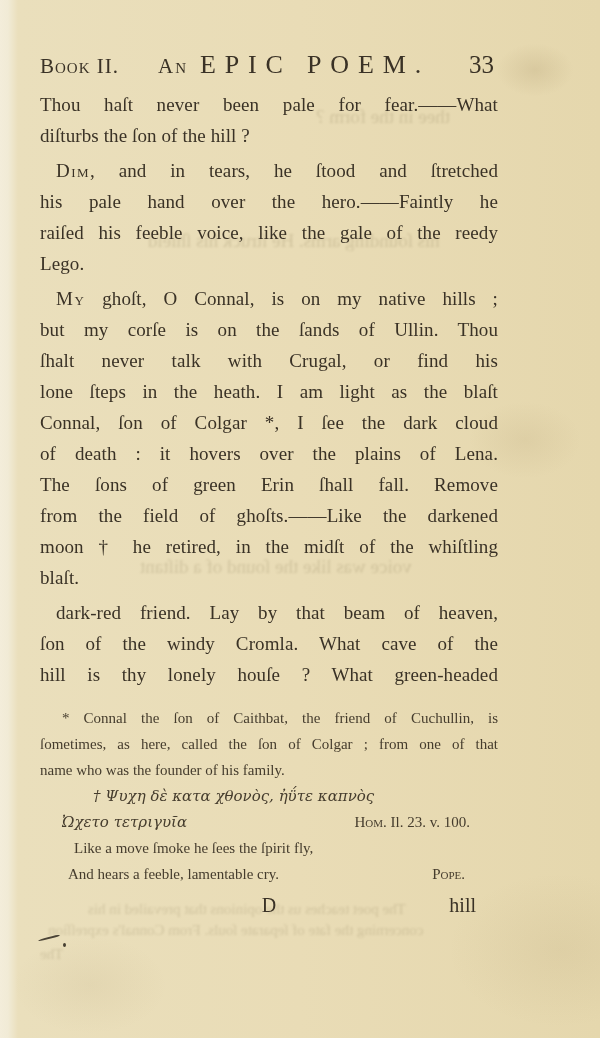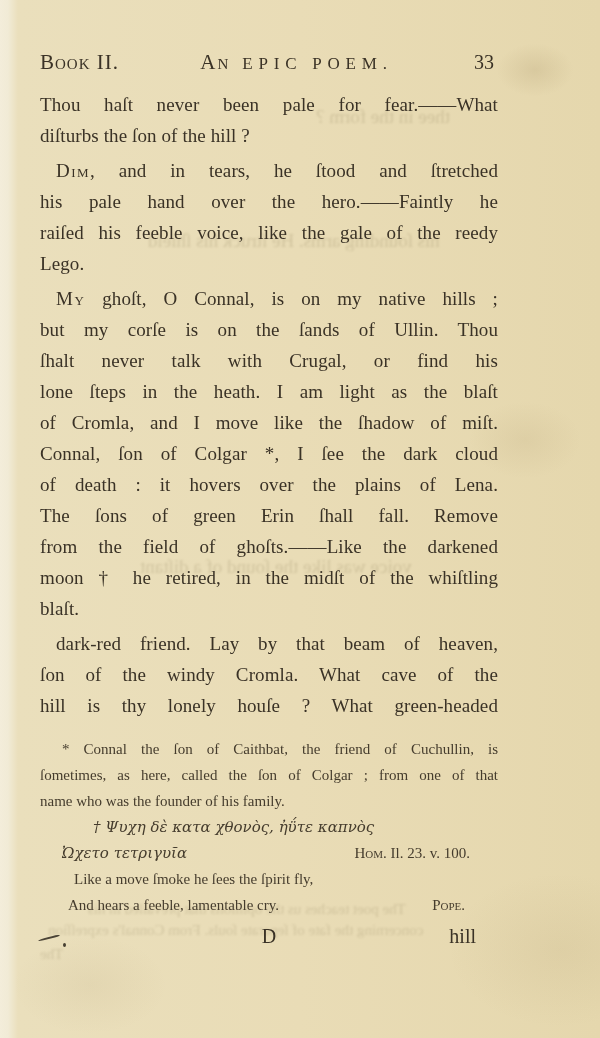--- a/index.html
+++ b/index.html
@@ -21,22 +21,22 @@
       linear-gradient(90deg, #f3edda 0px, #f1ebd6 8px, #eadfbc 18px, #e9dcb6 300px, #e5d7ad 600px);
   }
   .content {
     position: absolute; left: 40px; top: 50px; width: 458px;
   }
   
   .header { display: flex; align-items: baseline; height: 30px; }
   .hdr-book { font-variant: small-caps; font-size: 21px; letter-spacing: 1px; }
   .hdr-title { flex: 1; text-align: center; white-space: nowrap; }
   .hdr-title .article { font-variant: small-caps; font-size: 21px; margin-right: 12px; letter-spacing: 2px; }
-  .hdr-title .main { font-size: 17px; letter-spacing: 0.34em; }
-  .hdr-page { font-size: 20px; padding-right: 4px; }
+  .hdr-title .main { font-size: 26px; letter-spacing: 0.34em; }
+  .hdr-page { font-size: 25px; padding-right: 4px; }
   
   .body-text { margin-top: 9px; font-size: 19px; line-height: 31px; letter-spacing: 0.1px; }
   .para { margin-top: 4px; }
   .para:first-child { margin-top: 0; }
   .para.indent .line:first-child { text-indent: 16px; }
   .line { white-space: nowrap; }
   .line.jline { white-space: normal; text-align: justify; text-align-last: justify; }
   .sc-lead { font-variant: small-caps; letter-spacing: 1.5px; }
   
   .footnotes { margin-top: 15px; font-size: 15px; line-height: 26px; color: #453c2d; }
@@ -100,21 +100,20 @@
           <div class="line jline"><span class="sc-lead">Dim</span>, and in tears, he ſtood and ſtretched</div>
           <div class="line jline">his pale hand over the hero.——Faintly he</div>
           <div class="line jline">raiſed his feeble voice, like the gale of the reedy</div>
           <div class="line">Lego.</div>
         </div>
         <div class="para indent">
           <div class="line jline"><span class="sc-lead">My</span> ghoſt, O Connal, is on my native hills ;</div>
           <div class="line jline">but my corſe is on the ſands of Ullin. Thou</div>
           <div class="line jline">ſhalt never talk with Crugal, or find his</div>
           <div class="line jline">lone ſteps in the heath. I am light as the blaſt</div>
-          <div class="line jline">of Cromla, and I move like the ſhadow of miſt.</div>
           <div class="line jline">Connal, ſon of Colgar *, I ſee the dark cloud</div>
           <div class="line jline">of death : it hovers over the plains of Lena.</div>
           <div class="line jline">The ſons of green Erin ſhall fall. Remove</div>
           <div class="line jline">from the field of ghoſts.——Like the darkened</div>
           <div class="line jline">moon † he retired, in the midſt of the whiſtling</div>
           <div class="line">blaſt.</div>
         </div>
         <div class="para indent">
           <div class="line jline">dark-red friend. Lay by that beam of heaven,</div>
           <div class="line jline">ſon of the windy Cromla. What cave of the</div>

